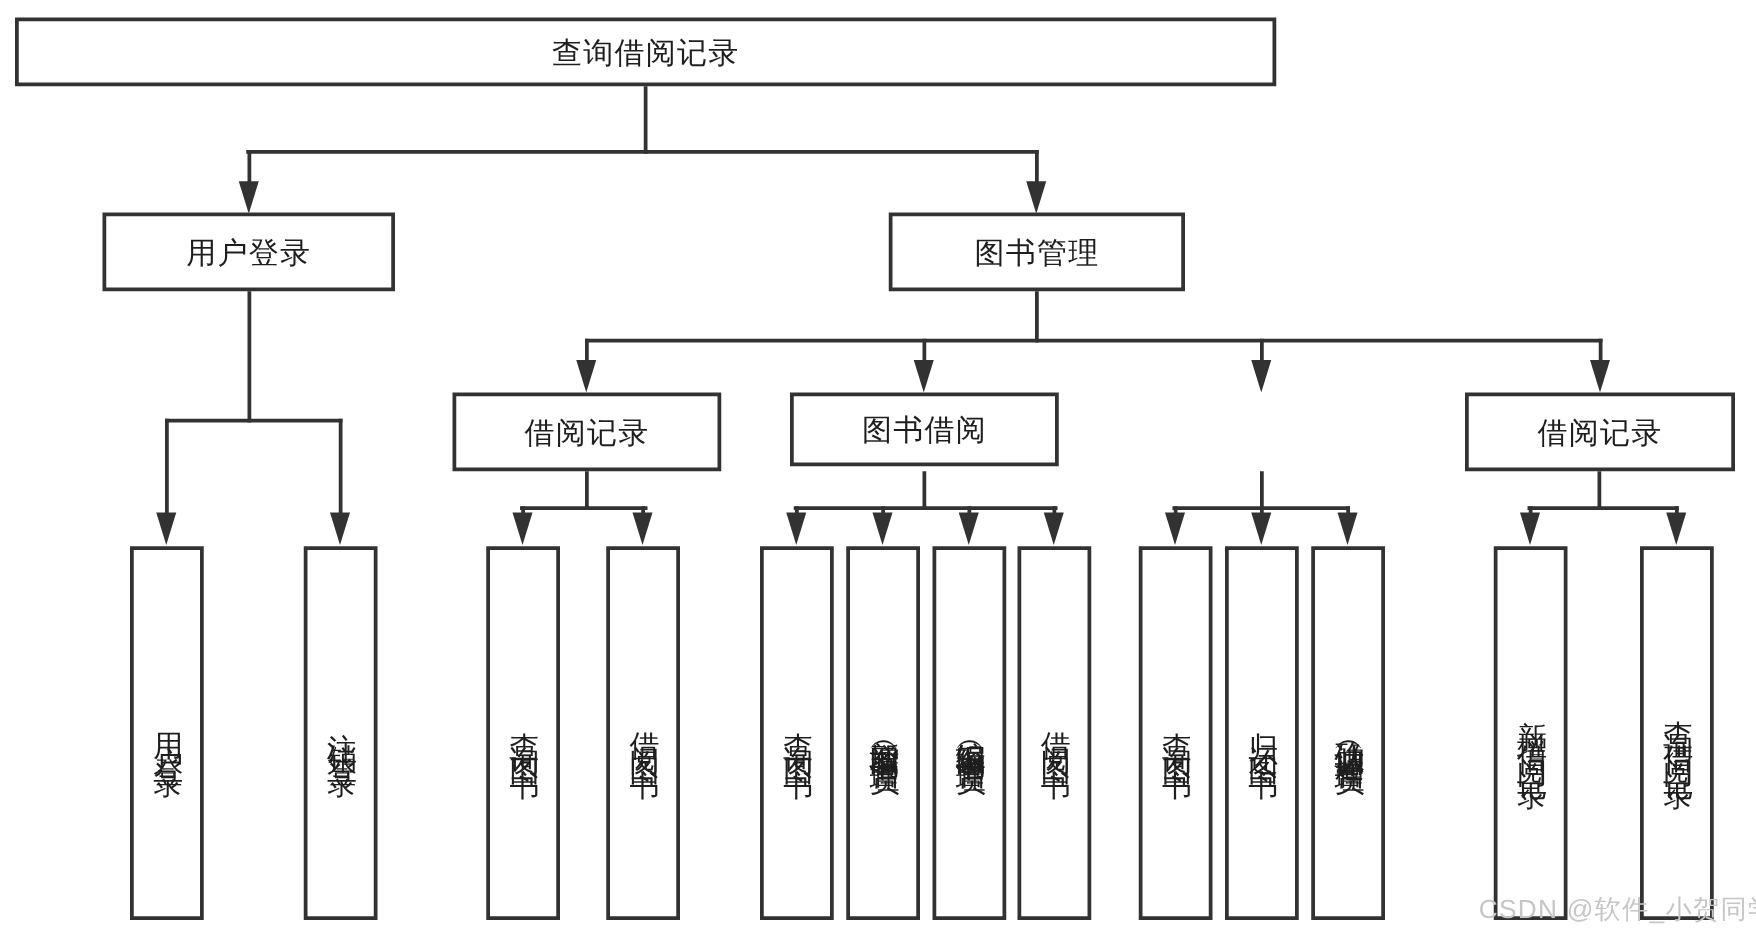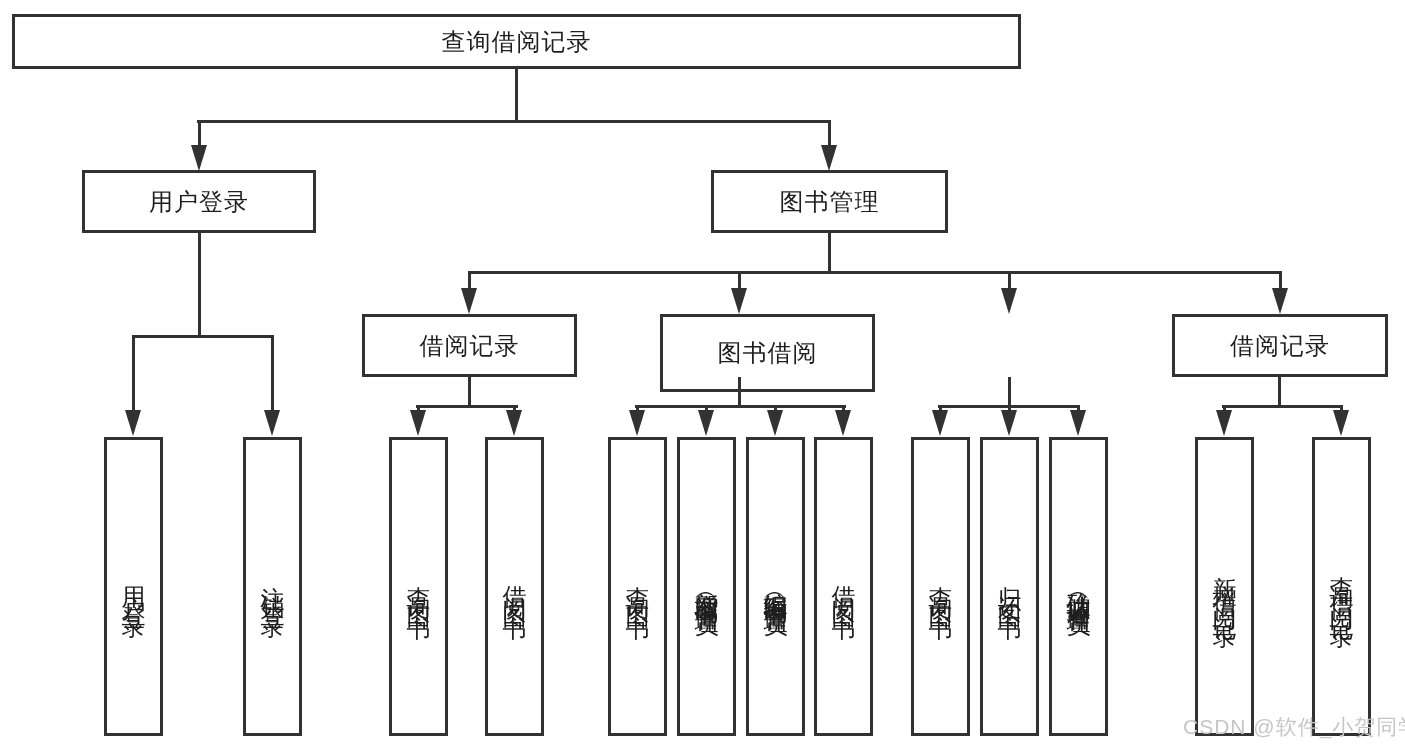--- a/index.html
+++ b/index.html
@@ -96,21 +96,21 @@
   <div class="line" style="left:738px;top:271px;width:3px;height:20px"></div>
   <div class="tri" style="left:731px;top:288px"></div>
   <div class="line" style="left:1008px;top:271px;width:3px;height:20px"></div>
   <div class="tri" style="left:1001px;top:288px"></div>
   <div class="line" style="left:1279px;top:271px;width:3px;height:20px"></div>
   <div class="tri" style="left:1272px;top:288px"></div>
 
   <div class="box" style="left:362px;top:314px;width:215px;height:63px">
     <span class="lbl">借阅记录</span>
   </div>
-  <div class="box" style="left:660px;top:314px;width:215px;height:78px">
+  <div class="box" style="left:632px;top:314px;width:215px;height:59px">
     <span class="lbl">图书借阅</span>
   </div>
   <div class="box" style="left:1172px;top:314px;width:216px;height:63px">
     <span class="lbl">借阅记录</span>
   </div>
 
   <div class="line" style="left:468px;top:377px;width:3px;height:31px"></div>
   <div class="line" style="left:416px;top:405px;width:102px;height:3px"></div>
   <div class="line" style="left:417px;top:405px;width:3px;height:8px"></div>
   <div class="tri" style="left:410px;top:410px"></div>

